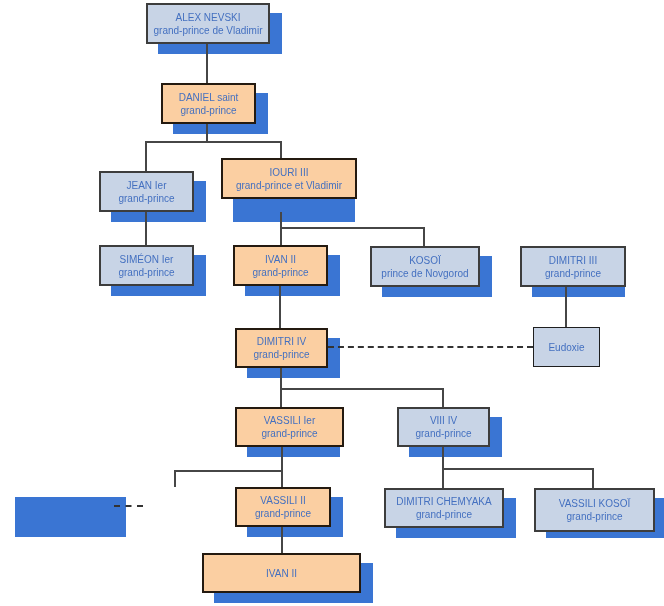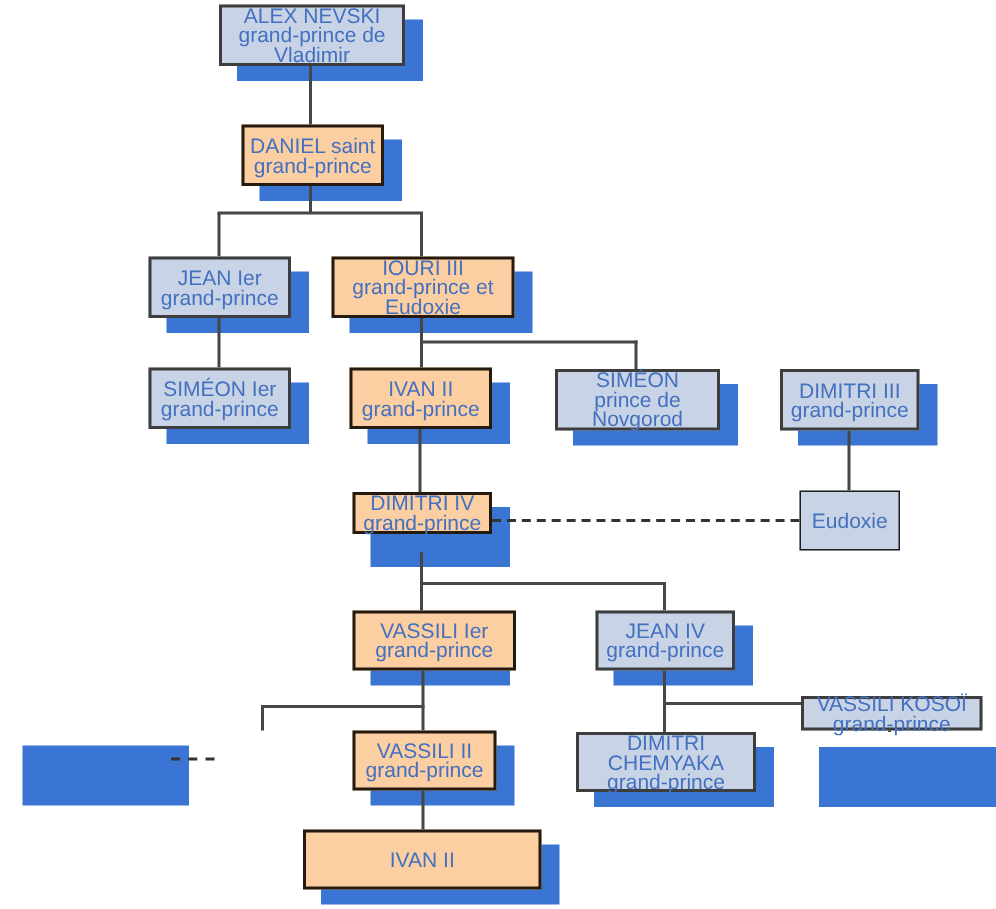--- a/index.html
+++ b/index.html
@@ -3,21 +3,21 @@
 <meta charset="utf-8">
 <style>
   html,body{margin:0;padding:0;background:#ffffff;}
   #stage{
     position:relative;width:664px;height:606px;background:#ffffff;overflow:hidden;
     font-family:"Liberation Sans", sans-serif;
   }
   .node{
     position:absolute;box-sizing:border-box;z-index:2;
     display:flex;flex-direction:column;align-items:center;justify-content:center;
-    text-align:center;font-size:14px;line-height:13px;color:#4470c0;
+    text-align:center;font-size:10px;line-height:13px;color:#4470c0;
     border:2px solid #3d3d3d;background:#c8d4e6;
   }
   .node.orange{background:#fbcfa2;border-color:#241a10;}
   .node.thin{border-width:1px;border-color:#1f1f1f;justify-content:center;}
   .shadow{position:absolute;z-index:0;background:#3a75d3;}
   .line{position:absolute;z-index:1;background:#464646;}
   .dashline{position:absolute;z-index:1;height:0;border-top:2px dashed #333333;}
 </style>
 </head>
 <body>
@@ -77,77 +77,77 @@
   <div class="node orange" style="left:161px;top:83px;width:95px;height:41px">
     <span>DANIEL saint</span>
     <span>grand-prince</span>
   </div>
 
   <div class="node" style="left:99px;top:171px;width:95px;height:41px">
     <span>JEAN Ier</span>
     <span>grand-prince</span>
   </div>
 
-  <div class="node orange" style="left:221px;top:171px;width:122px;height:41px">
+  <div class="node orange" style="left:221px;top:158px;width:136px;height:41px">
     <span>IOURI III</span>
-    <span>grand-prince et Eudoxie</span>
+    <span>grand-prince et Vladimir</span>
   </div>
 
   <div class="node" style="left:99px;top:245px;width:95px;height:41px">
     <span>SIMÉON Ier</span>
     <span>grand-prince</span>
   </div>
 
   <div class="node orange" style="left:233px;top:245px;width:95px;height:41px">
     <span>IVAN II</span>
     <span>grand-prince</span>
   </div>
 
   <div class="node" style="left:370px;top:246px;width:110px;height:41px">
-    <span>SIMÉON</span>
+    <span>KOSOÏ</span>
     <span>prince de Novgorod</span>
   </div>
 
-  <div class="node" style="left:520px;top:246px;width:93px;height:41px">
+  <div class="node" style="left:520px;top:246px;width:106px;height:41px">
     <span>DIMITRI III</span>
     <span>grand-prince</span>
   </div>
 
-  <div class="node orange" style="left:235px;top:328px;width:93px;height:28px">
+  <div class="node orange" style="left:235px;top:328px;width:93px;height:40px">
     <span>DIMITRI IV</span>
     <span>grand-prince</span>
   </div>
 
   <div class="node thin" style="left:533px;top:327px;width:67px;height:40px">
     <span>Eudoxie</span>
   </div>
 
   <div class="node orange" style="left:235px;top:407px;width:109px;height:40px">
     <span>VASSILI Ier</span>
     <span>grand-prince</span>
   </div>
 
   <div class="node" style="left:397px;top:407px;width:93px;height:40px">
-    <span>JEAN IV</span>
+    <span>VIII IV</span>
     <span>grand-prince</span>
   </div>
 
 
 
   <div class="node orange" style="left:235px;top:487px;width:96px;height:40px">
     <span>VASSILI II</span>
     <span>grand-prince</span>
   </div>
 
   <div class="node" style="left:384px;top:488px;width:120px;height:40px">
     <span>DIMITRI CHEMYAKA</span>
     <span>grand-prince</span>
   </div>
 
-  <div class="node" style="left:534px;top:464px;width:121px;height:23px">
+  <div class="node" style="left:534px;top:488px;width:121px;height:44px">
     <span>VASSILI KOSOÏ</span>
     <span>grand-prince</span>
   </div>
 
   <div class="node orange" style="left:202px;top:553px;width:159px;height:40px">
     <span>IVAN II</span>
   </div>
 
 </div>
 

